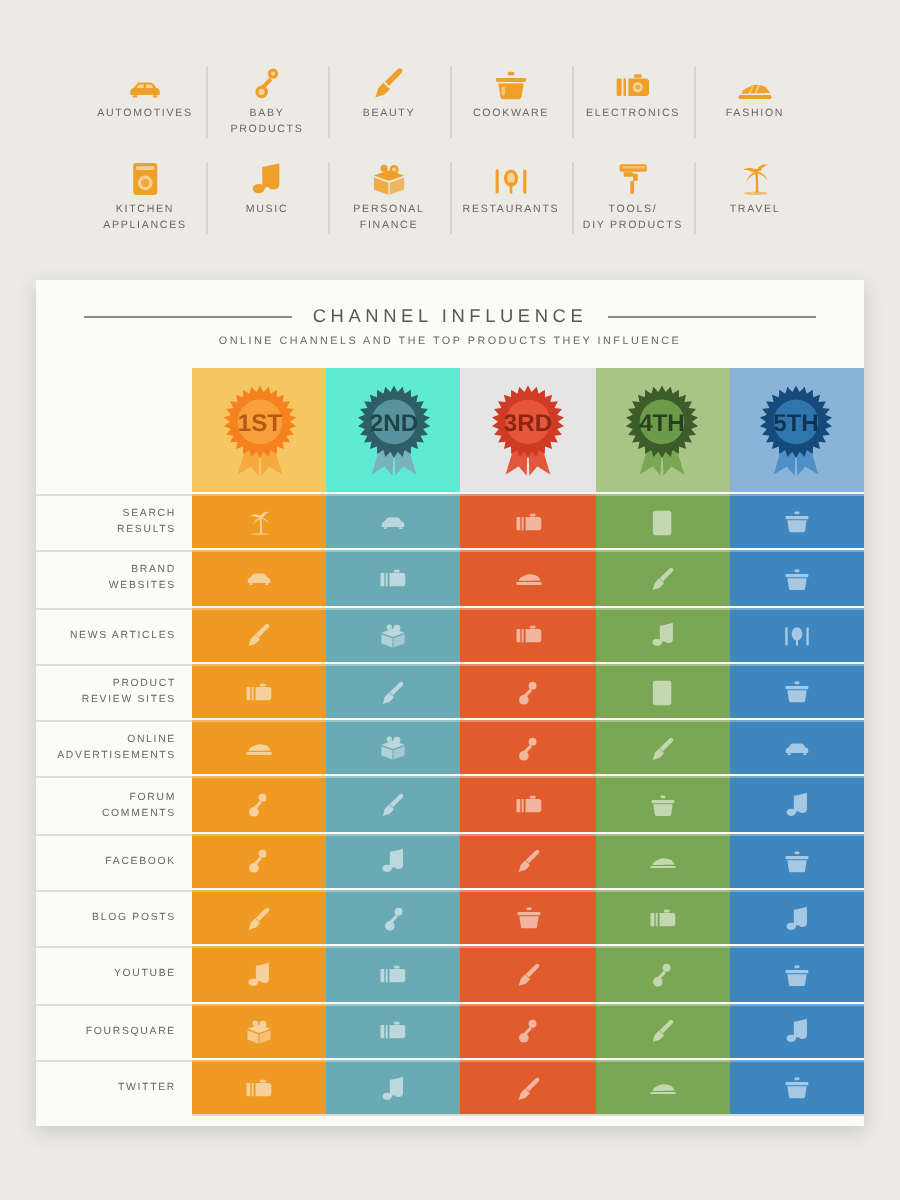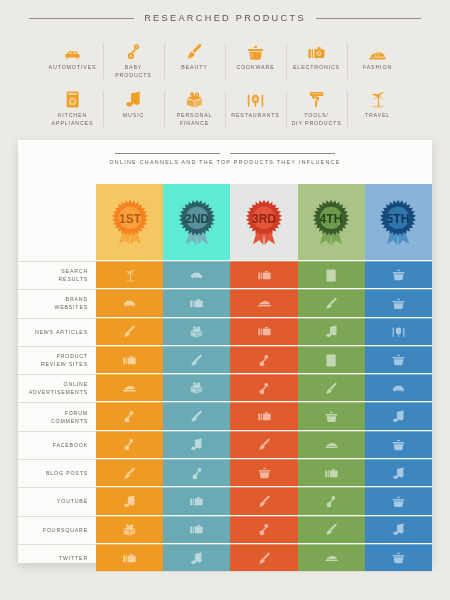--- a/index.html
+++ b/index.html
@@ -54,43 +54,38 @@
   .t-label {
     width:78px; flex:0 0 78px; display:flex; align-items:center; justify-content:flex-end;
     padding:0 8px 0 4px; text-align:right;
     font-size:5.2px; letter-spacing:0.85px; color:#6a645c; line-height:1.55;
     white-space:pre-line;
   }
   .t-cell { flex:1; display:flex; align-items:center; justify-content:center; }
 
   
   .head-row .t-label { height:62px; }
-  .head-row .t-cell { height:76px; }
+  .head-row .t-cell { height:62px; }
 
   .body-row { border-top:1px solid rgba(255,255,255,.0); }
   .body-row .t-label { height:27.3px; border-top:1px solid #e2ded7; }
   .body-row:first-child .t-label { border-top:none; }
   .body-row .t-cell { height:27.3px; border-top:1px solid rgba(255,255,255,.30); }
   .body-row:first-child .t-cell { border-top:none; }
 
   .t-cell svg { display:block; opacity:.55; }
   .head-row .t-cell svg { opacity:1; }
 
   .table-foot { margin-left:78px; width:336px; height:1px; background:#ddd9d2; }
 </style>
 </head>
 <body>
 
 <div class="top-section">
 
-  <div class="rule-title">
-    <span class="line"></span>
-    <span class="txt">RESEARCHED PRODUCTS</span>
-    <span class="line"></span>
-  </div>
 
   <div class="cat-grid">
     <div class="cat-row" id="cat-row-1">
         <div class="cat-cell">
           <span class="cat-icon">
             <svg width="17" height="10.54" viewBox="0 0 32 20">
               <g fill="#f0a02a">
        <path d="M2 13c0-2 1.4-3 3-3.4l3.2-4C9 4.6 10 4.2 11.2 4.2h9.6c1.3 0 2.4.5 3.2 1.5l2.6 3.6C28.6 9.9 30 11 30 13v2.2c0 .6-.5 1-1 1H3c-.6 0-1-.4-1-1z"></path>
        <rect x="4.2" y="16.4" width="4.4" height="2.2" rx="1"></rect>
                 <rect x="23.4" y="16.4" width="4.4" height="2.2" rx="1"></rect>
@@ -263,20 +258,21 @@
         </div>
       </div>
   </div>
 </div>
 
 <div class="card">
 
   <div class="card-head">
     <div class="rule-title">
       <span class="line"></span>
+      <span class="txt">CHANNEL INFLUENCE</span>
       <span class="line"></span>
     </div>
     <div class="sub-title">ONLINE CHANNELS AND THE TOP PRODUCTS THEY INFLUENCE</div>
   </div>
 
   <div class="table" id="influence-table">
       <div class="t-row head-row">
         <div class="t-label"></div>
         <div class="t-cell" style="background:#f5c762">
           <svg width="42" height="50" viewBox="0 0 36 43">

